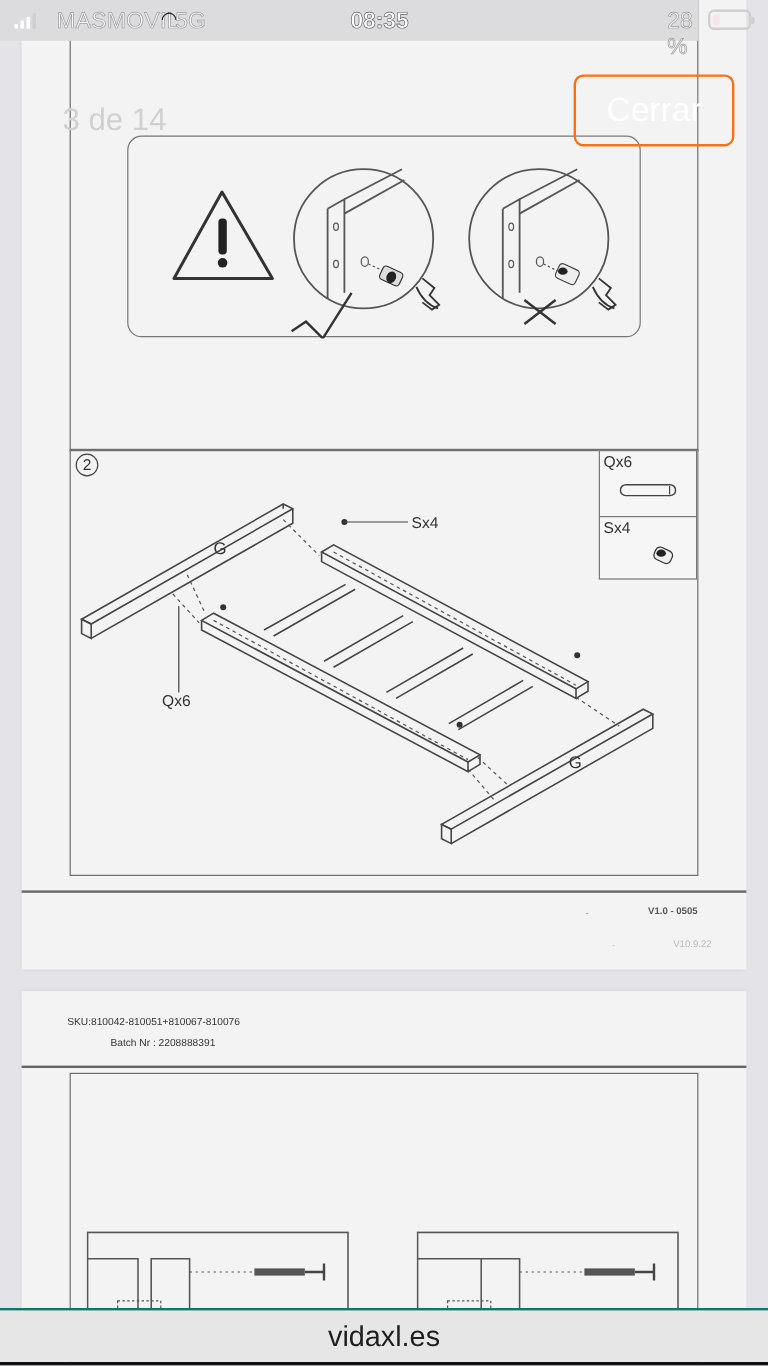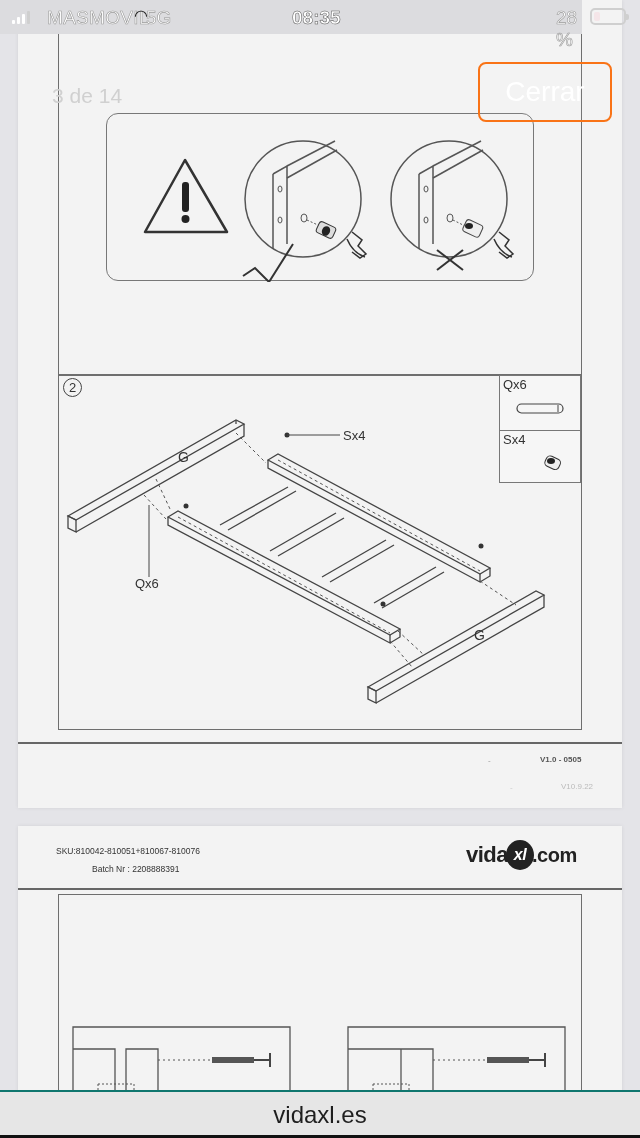--- a/index.html
+++ b/index.html
@@ -18,21 +18,21 @@
     .statusbar .battery { position: absolute; left: 590px; top: 8px; width: 36px; height: 17px; border: 2px solid #cfcfcf; border-radius: 5px; }
     .statusbar .battery .level { position: absolute; left: 2px; top: 2px; width: 6px; height: 9px; background: #f5e5e8; border-radius: 2px; }
     .statusbar .battery .nub { position: absolute; right: -5px; top: 4px; width: 3px; height: 6px; background: #cfcfcf; border-radius: 0 2px 2px 0; }
 
     
     .page { position: absolute; left: 18px; width: 604px; background: #f3f3f3; box-shadow: 0 0 4px rgba(0,0,0,0.08); }
     .page1 { top: 0; height: 808px; }
     .page2 { top: 826px; height: 300px; }
 
     .frame { position: absolute; border: 1.5px solid #6e6e6e; }
-    .page-indicator { position: absolute; left: 52px; top: 84px; font-size: 21px; color: #d0d0d0; z-index: 15; }
+    .page-indicator { position: absolute; left: 52px; top: 84px; font-size: 26px; color: #d0d0d0; z-index: 15; }
     .close-btn { position: absolute; left: 478px; top: 62px; width: 134px; height: 60px; border: 2px solid #f97316; border-radius: 8px; background: rgba(255,255,255,0.05); color: #fff; font-size: 28px; display: flex; align-items: center; justify-content: center; z-index: 15; font-family: "Liberation Sans", sans-serif; }
 
     .warning-box { position: absolute; left: 106px; top: 113px; width: 428px; height: 168px; border: 1.5px solid #777; border-radius: 12px; }
 
     .parts-table { position: absolute; left: 499px; top: 375px; width: 82px; height: 108px; border: 1.5px solid #777; background: #f6f6f6; }
     .parts-table .cell { position: absolute; left: 0; width: 100%; height: 53px; font-size: 13px; color: #333; padding: 1px 3px; }
     .parts-table .cell + .cell { border-top: 1.5px solid #777; }
 
     .label { position: absolute; font-size: 13px; color: #333; }
     .step-num { position: absolute; left: 63px; top: 378px; width: 19px; height: 19px; border: 1.5px solid #444; border-radius: 50%; font-size: 13px; display: flex; align-items: center; justify-content: center; color: #333; }
@@ -213,25 +213,20 @@
 </svg>
 
 <span class="label" style="left:343px; top:428px;">Sx4</span>
 <span class="label" style="left:135px; top:576px;">Qx6</span>
 <span class="label" style="left:178px; top:449px; font-size:14px;">G</span>
 <span class="label" style="left:474px; top:627px; font-size:14px;">G</span>
 
 <div class="page page2">
   <span class="sku">SKU:810042-810051+810067-810076</span>
   <span class="batch">Batch Nr : 2208888391</span>
-  <div class="logo">
-    <span>vida</span>
-    <span class="xl">xl</span>
-    <span class="com">.com</span>
-  </div>
   <div class="header-line"></div>
   <div class="frame" style="left:40px; top:68px; width:524px; height:260px;"></div>
 
   <svg width="220" height="70" style="position:absolute;left:54px;top:200px">
     <g fill="none" stroke="#555" stroke-width="1.3">
       <polyline points="1,70 1,1 218,1 218,70"></polyline>
       <polyline points="1,23 43,23 43,70"></polyline>
       <polyline points="54,70 54,23 86,23 86,70"></polyline>
     </g>
     <line x1="86" y1="34" x2="140" y2="34" stroke="#555" stroke-dasharray="2,3"></line>

